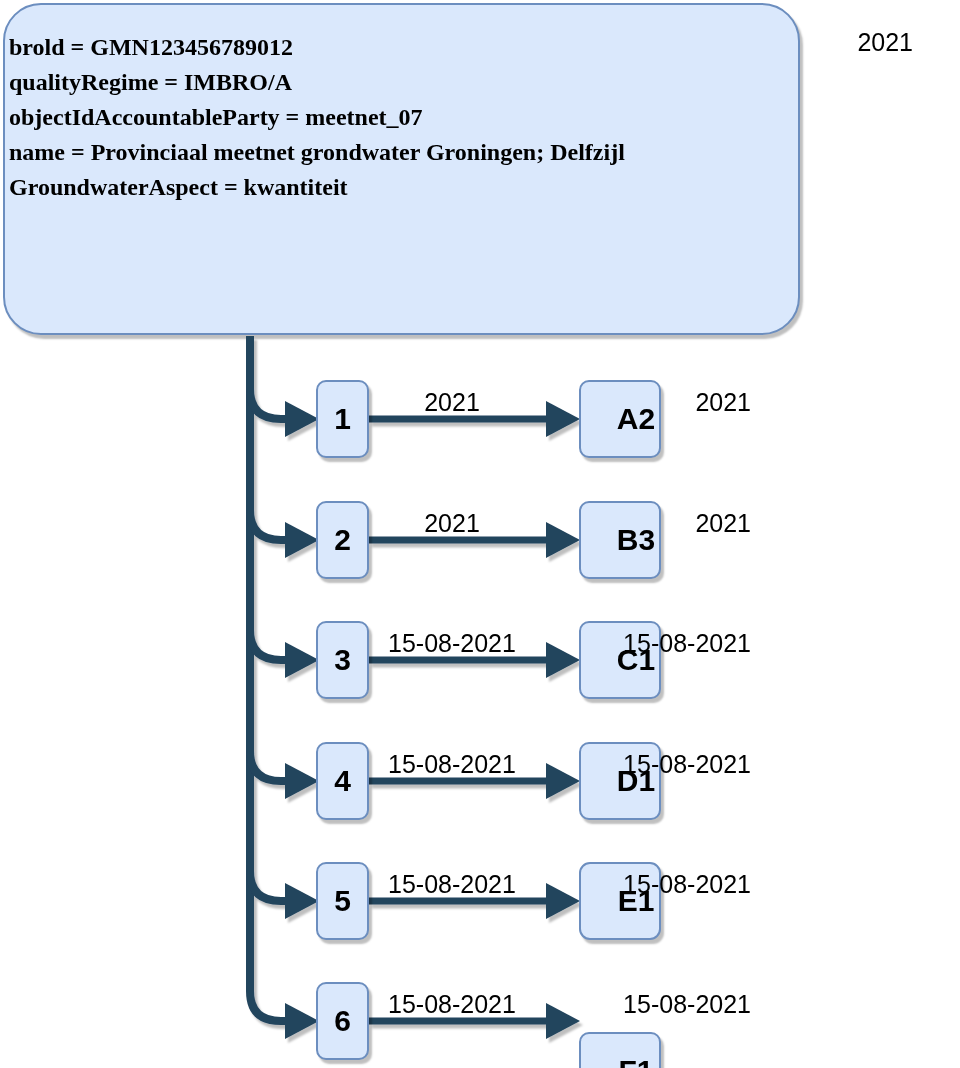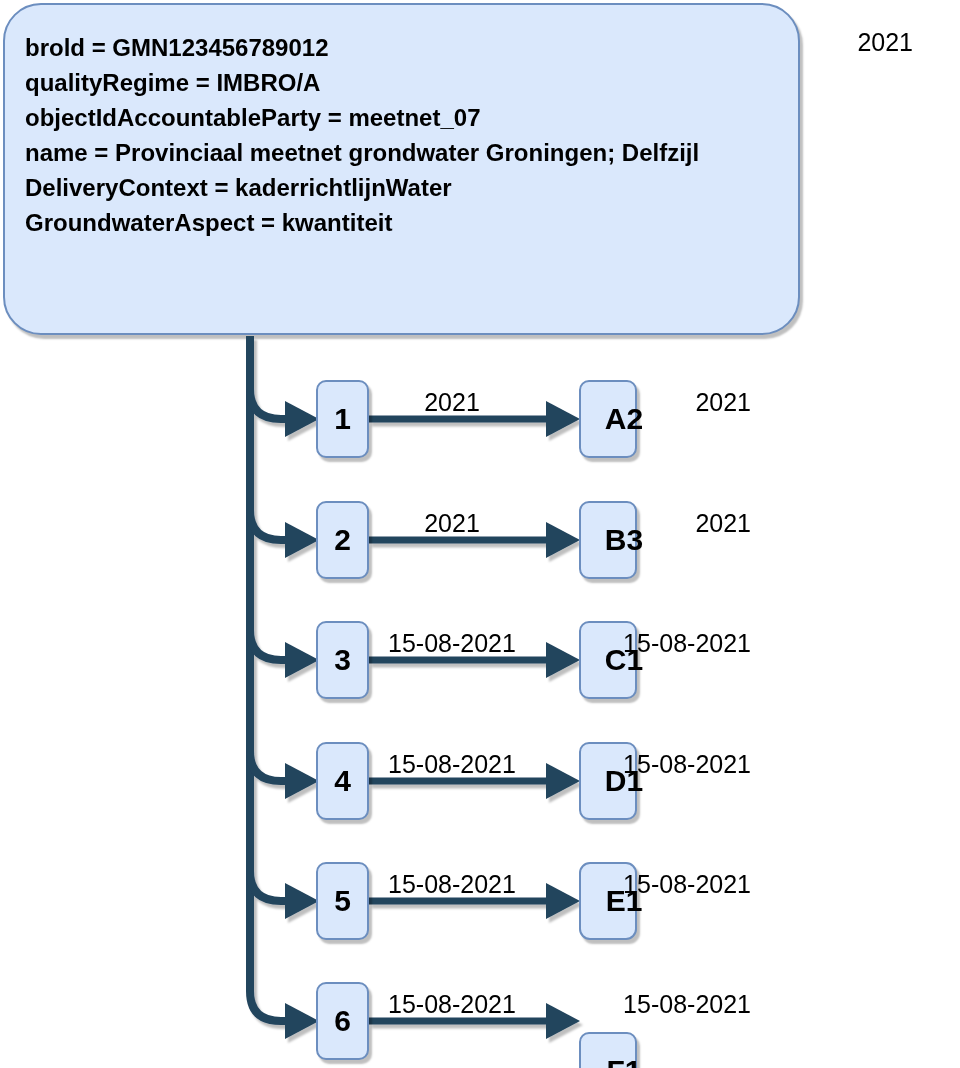--- a/index.html
+++ b/index.html
@@ -21,22 +21,23 @@
     position: absolute;
     left: 3px;
     top: 3px;
     width: 797px;
     height: 332px;
     box-sizing: border-box;
     background: var(--node-fill, #dae8fc);
     border: 2px solid var(--node-border, #6c8ebf);
     border-radius: 38px;
     box-shadow: 3px 4px 2px var(--shadow, rgba(0,0,0,0.25));
-    padding: 25px 6px 0 20px;
+    padding: 25px 6px 0 4px;
     overflow: hidden;
+    font-family: Liberation Serif, serif;
   }
   .root-line {
     font-size: 24px;
     font-weight: bold;
     line-height: 35px;
     color: var(--text, #000000);
     white-space: nowrap;
   }
 
   
@@ -66,21 +67,21 @@
     border-radius: 10px;
     box-shadow: 3px 4px 2px var(--shadow, rgba(0,0,0,0.25));
     display: flex;
     align-items: center;
     justify-content: center;
     font-size: 30px;
     font-weight: bold;
     color: var(--text, #000000);
   }
   .node.tube { left: 316px; width: 53px; }
-  .node.gmw  { left: 579px; width: 58px; padding-left: 32px; }
+  .node.gmw  { left: 579px; width: 82px; padding-left: 32px; }
 
   
   .edge-label {
     position: absolute;
     left: 352px;
     width: 200px;
     text-align: center;
     font-size: 25px;
     line-height: 28px;
     color: var(--text, #000000);
@@ -99,21 +100,20 @@
 </head>
 <body>
 
 <div id="canvas">
 
   <div class="root-box" id="root-box">
       <div class="root-line">brold = GMN123456789012</div>
       <div class="root-line">qualityRegime = IMBRO/A</div>
       <div class="root-line">objectIdAccountableParty = meetnet_07</div>
       <div class="root-line">name = Provinciaal meetnet grondwater Groningen; Delfzijl</div>
-      <div class="root-line">DeliveryContext = kaderrichtlijnWater</div>
       <div class="root-line">GroundwaterAspect = kwantiteit</div>
     </div>
 
   <div class="corner-year">2021</div>
 
   <svg id="edge-layer" width="960" height="1068" viewBox="0 0 960 1068">
     <defs>
       <filter id="ds" x="-20%" y="-20%" width="150%" height="150%">
         <feDropShadow dx="3" dy="4" stdDeviation="1.2" flood-color="#000000" flood-opacity="0.25"></feDropShadow>
       </filter>

